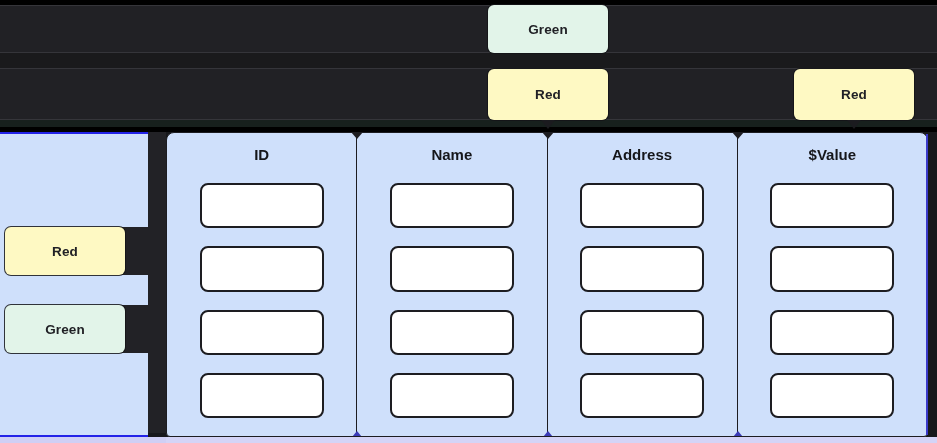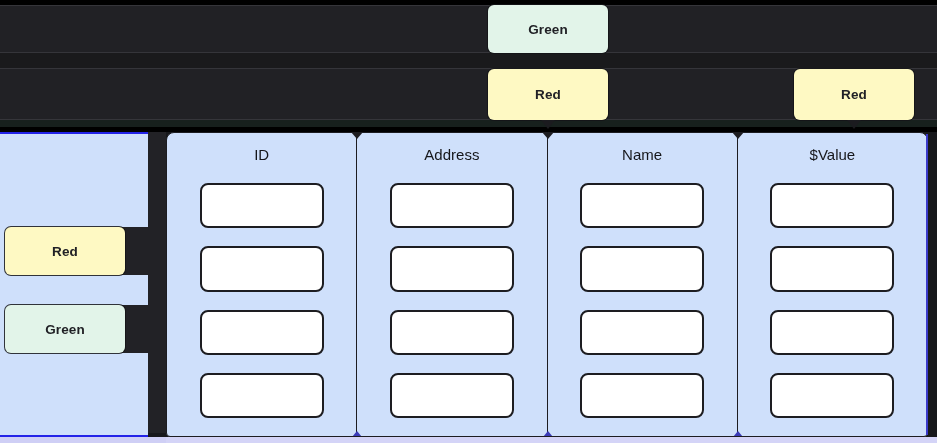--- a/index.html
+++ b/index.html
@@ -156,21 +156,21 @@
     align-items: center;
     border-right: 1px solid #1d1d21;
     box-sizing: border-box;
   }
   .col:last-child { border-right: none; }
 
   .col-header {
     margin-top: 13px;
     margin-bottom: 20px;
     font-size: 15px;
-    font-weight: normal;
+    font-weight: bold;
     color: #15161a;
     white-space: nowrap;
   }
 
   .cell {
     width: 124px;
     height: 46px;
     margin-bottom: 18px;
     background: #ffffff;
     border: 2.5px solid #1d1d21;
@@ -277,31 +277,31 @@
         <div class="cell"></div>
         <div class="cell"></div>
         <div class="cell"></div>
         <div class="cell"></div>
         <div class="col-marker"></div>
         <div class="col-marker-bottom"></div>
       </div>
 
 
       <div class="col">
-        <div class="col-header">Address</div>
+        <div class="col-header">Name</div>
         <div class="cell"></div>
         <div class="cell"></div>
         <div class="cell"></div>
         <div class="cell"></div>
         <div class="col-marker"></div>
         <div class="col-marker-bottom"></div>
       </div>
 
       <div class="col">
-        <div class="col-header">Name</div>
+        <div class="col-header">Address</div>
         <div class="cell"></div>
         <div class="cell"></div>
         <div class="cell"></div>
         <div class="cell"></div>
         <div class="col-marker"></div>
         <div class="col-marker-bottom"></div>
       </div>
 
       <div class="col">
         <div class="col-header">$Value</div>

